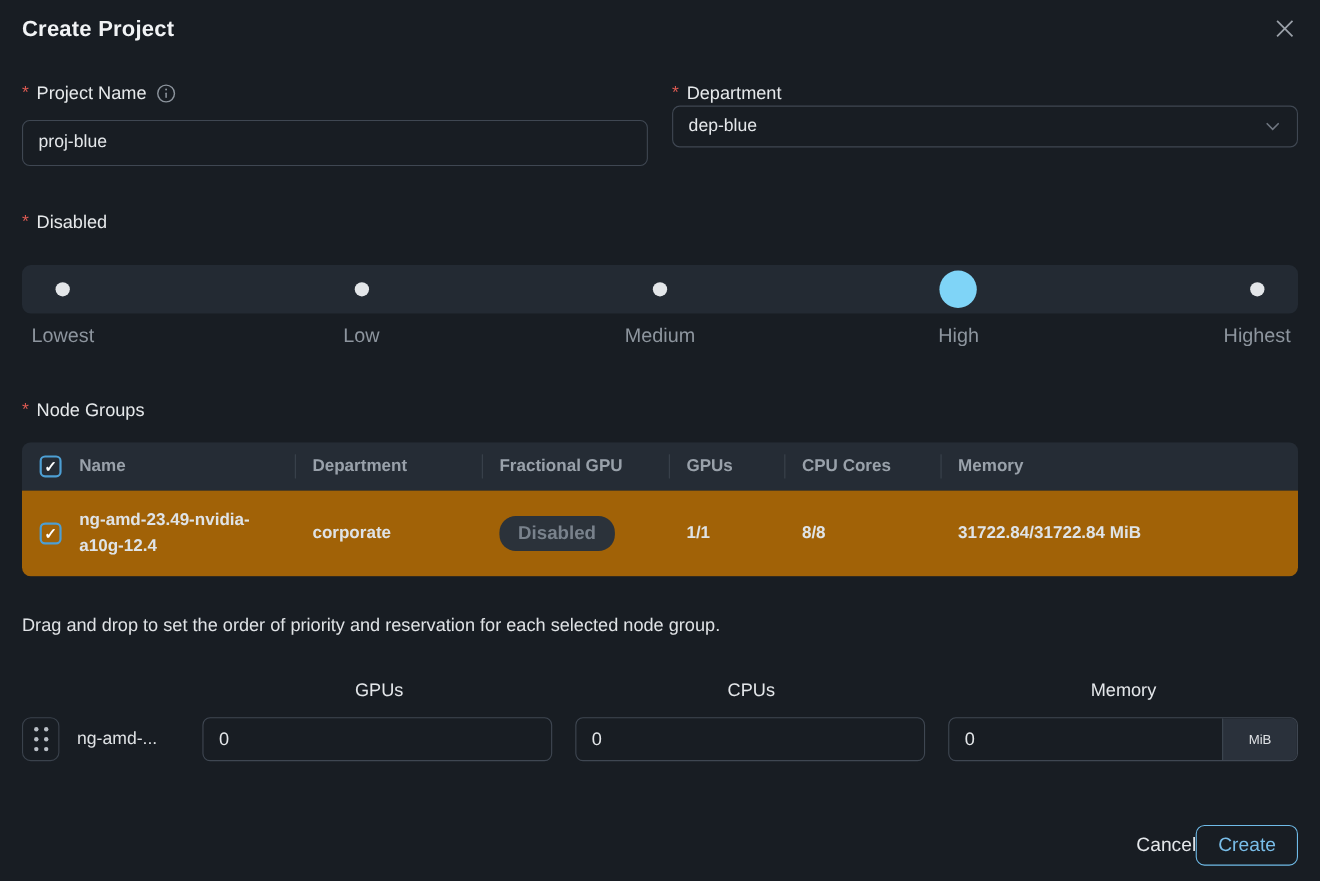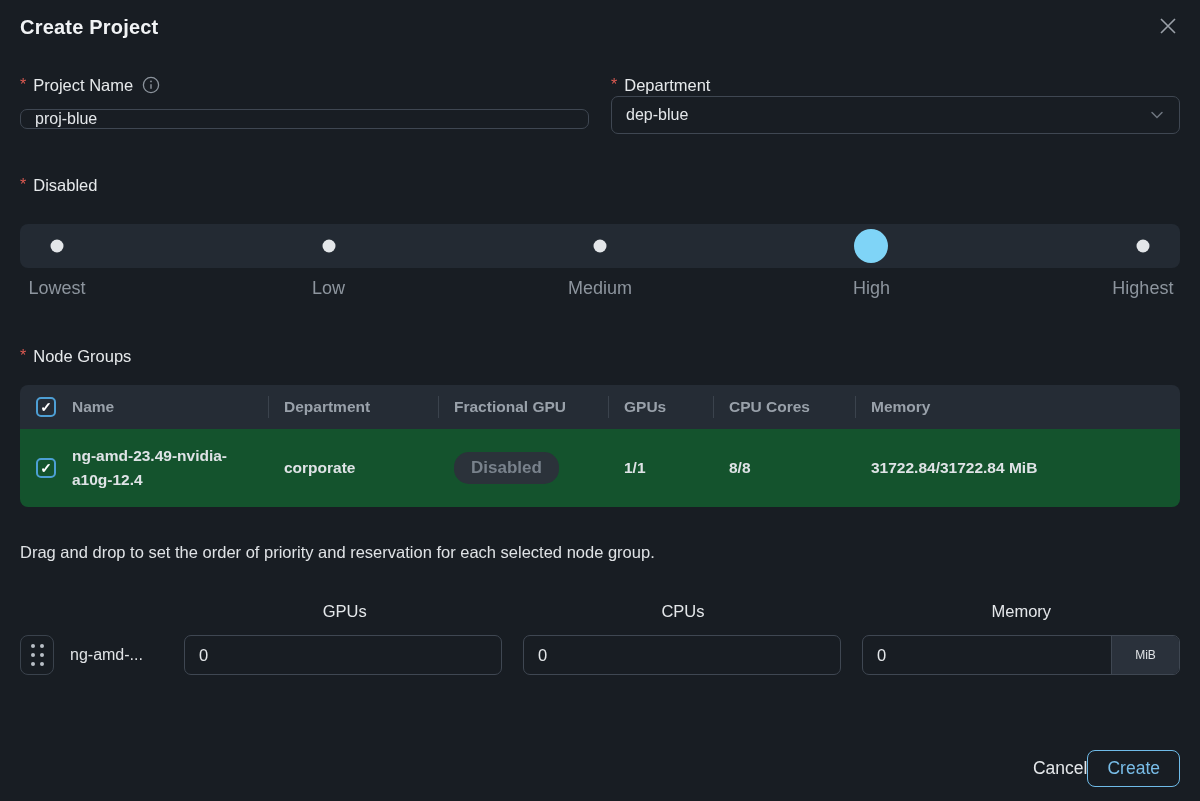--- a/index.html
+++ b/index.html
@@ -12,41 +12,41 @@
   .dlg-title { font-size:20px; font-weight:700; color:#f1f3f5; letter-spacing:.2px; }
   .close-btn { width:24px; height:24px; display:flex; align-items:center; justify-content:center; cursor:pointer; margin-top:-2px; }
 
   
   .field-label { display:flex; align-items:center; gap:7px; font-size:16.5px; color:#e6e9eb; height:22px; }
   .req { color:#dd5a52; font-size:16px; }
 
   
   .fields-row { display:flex; gap:22px; margin-top:30px; }
   .field { flex:1; }
-  .text-input { margin-top:13px; width:100%; height:20px; background:transparent;
+  .text-input { margin-top:13px; width:100%; height:42px; background:transparent;
     border:1px solid #3f4752; border-radius:7px; color:#e4e7ea; font-size:16px; padding:0 14px; outline:none; }
   .select-box { width:100%; height:38px; border:1px solid #3f4752; border-radius:7px;
     display:flex; align-items:center; justify-content:space-between; padding:0 14px; cursor:pointer; }
   .select-value { font-size:16px; color:#e4e7ea; }
 
   
   .priority-label { margin-top:40px; }
   .priority-bar { position:relative; height:44px; background:#232a33; border-radius:8px; margin-top:28px; }
   .pdot { position:absolute; top:50%; transform:translate(-50%,-50%); width:13px; height:13px;
     border-radius:50%; background:#e3e6e9; cursor:pointer; }
   .pdot.selected { width:34px; height:34px; background:#7fd4f7; }
   .pd-0{left:3.2%;} .pd-1{left:26.6%;} .pd-2{left:50%;} .pd-3{left:73.4%;} .pd-4{left:96.8%;}
   .priority-labels { position:relative; height:20px; margin-top:10px; }
   .plabel { position:absolute; transform:translateX(-50%); color:#8d959e; font-size:18px; white-space:nowrap; }
 
   
   .ng-label { margin-top:47px; }
   .ng-table { margin-top:18px; border-radius:8px; overflow:hidden;font-weight:bold; }
   .ng-header { display:flex; align-items:center; background:#252c35; height:44px; color:#99a1aa; font-size:15.5px; }
-  .ng-row { display:flex; align-items:center; background:#14532d; min-height:78px; font-size:15.5px; color:#dfe3e6; }
+  .ng-row { display:flex; align-items:center; background:#a16207; min-height:78px; font-size:15.5px; color:#dfe3e6; }
   .c-check { width:52px; display:flex; justify-content:center; align-items:center; }
   .c-name { width:196px; padding-right:18px; line-height:1.55; }
   .c-dept { width:170px; padding-left:16px; }
   .c-frac { width:170px; padding-left:16px; }
   .c-gpus { width:105px; padding-left:16px; }
   .c-cpu  { width:142px; padding-left:16px; }
   .c-mem  { flex:1; padding-left:16px; }
   .hd { position:relative; height:44px; display:flex; align-items:center; }
   .hd.divided::before { content:''; position:absolute; left:0; top:11px; bottom:11px; width:1px; background:#3b434d; }
 

